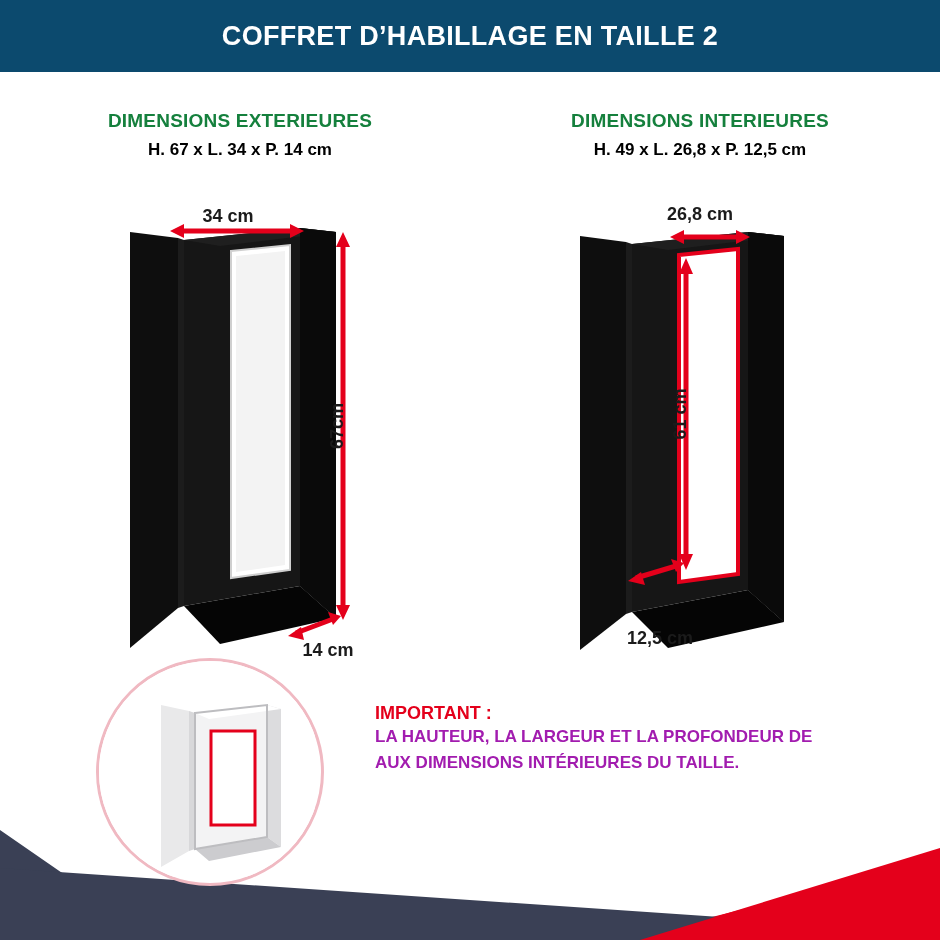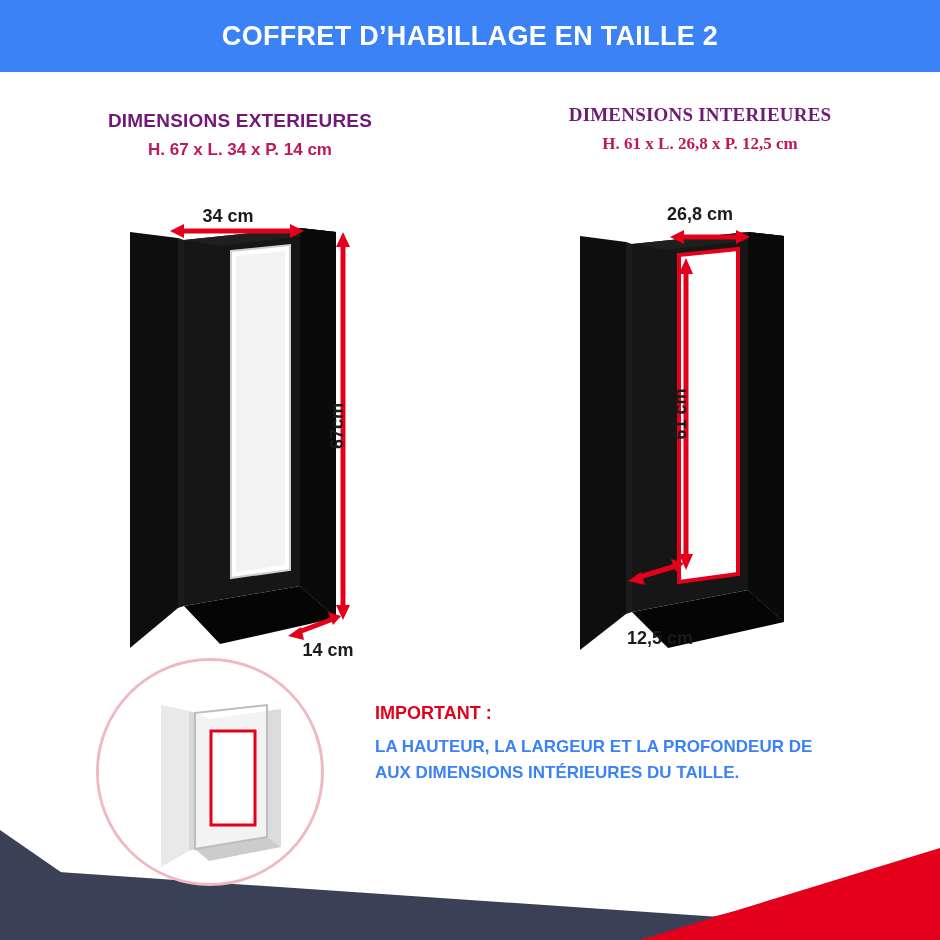--- a/index.html
+++ b/index.html
@@ -6,56 +6,56 @@
   body{
     width:940px;height:940px;
     background:#ffffff;
     font-family:"Liberation Sans", sans-serif;
     overflow:hidden;
     position:relative;
   }
   
   .banner{
     position:absolute;left:0;top:0;width:940px;height:72px;
-    background:#3b82f6;
+    background:#0c4a6e;
     display:flex;align-items:center;justify-content:center;
   }
   .banner-title{
     color:#ffffff;
     font-size:27px;
     font-weight:bold;
     letter-spacing:.3px;
     text-align:center;
   }
   
   .col-head{position:absolute;text-align:center;width:420px;}
   .col-head .h1{
-    color:#701a75;font-weight:bold;font-size:19px;letter-spacing:.2px;
+    color:#15803d;font-weight:bold;font-size:19px;letter-spacing:.2px;
   }
   .col-head .h2{
-    color:#be185d;font-weight:bold;font-size:17px;margin-top:8px;
+    color:#000000;font-weight:bold;font-size:17px;margin-top:8px;
   }
   #head-ext{left:30px;top:110px;}
-  #head-int{left:490px;top:104px;font-family:Liberation Serif, serif;}
+  #head-int{left:490px;top:110px;}
 
   
   .stage{position:absolute;left:0;top:0;width:940px;height:940px;pointer-events:none;}
 
   
   .wedge{position:absolute;left:0;bottom:0;width:940px;height:220px;}
 
   
   .important{
     position:absolute;left:375px;top:703px;width:560px;
   }
   .important .lead{
-    color:#e4001b;font-weight:bold;font-size:18px;margin-bottom:10px;
+    color:#e4001b;font-weight:bold;font-size:18px;margin-bottom:0;
   }
   .important .line{
-    color:#3b82f6;font-weight:bold;font-size:17px;line-height:26px;
+    color:#a21caf;font-weight:bold;font-size:17px;line-height:26px;
   }
   
   .circle-wrap{
     position:absolute;left:96px;top:658px;width:222px;height:222px;
     border-radius:50%;
     border:3px solid #f0b9c2;
     background:#ffffff;
     overflow:hidden;
   }
 </style>
@@ -66,21 +66,21 @@
   <div class="banner-title">COFFRET D’HABILLAGE EN TAILLE 2</div>
 </div>
 
 <div class="col-head" id="head-ext">
   <div class="h1">DIMENSIONS EXTERIEURES</div>
   <div class="h2">H. 67 x L. 34 x P. 14 cm</div>
 </div>
 
 <div class="col-head" id="head-int">
   <div class="h1">DIMENSIONS INTERIEURES</div>
-  <div class="h2">H. 61 x L. 26,8 x P. 12,5 cm</div>
+  <div class="h2">H. 49 x L. 26,8 x P. 12,5 cm</div>
 </div>
 
 <svg class="wedge" width="940" height="220" viewBox="0 0 940 220">
   <polygon points="0,110 940,760 940,220 0,220" fill="#3a4055"></polygon>
   <polygon points="0,772 940,772 940,220 560,220" fill="#3a4055" opacity="0"></polygon>
   <polygon points="940,140 940,220 620,220" fill="#e4001b"></polygon>
   <polygon points="0,152 940,150 940,220 0,220" fill="none"></polygon>
   <polygon points="0,150 530,220 0,220" fill="#3a4055"></polygon>
   <polygon points="0,148 940,212 940,220 0,220" fill="#3a4055"></polygon>
   <polygon points="940,128 940,220 640,220" fill="#e4001b"></polygon>

